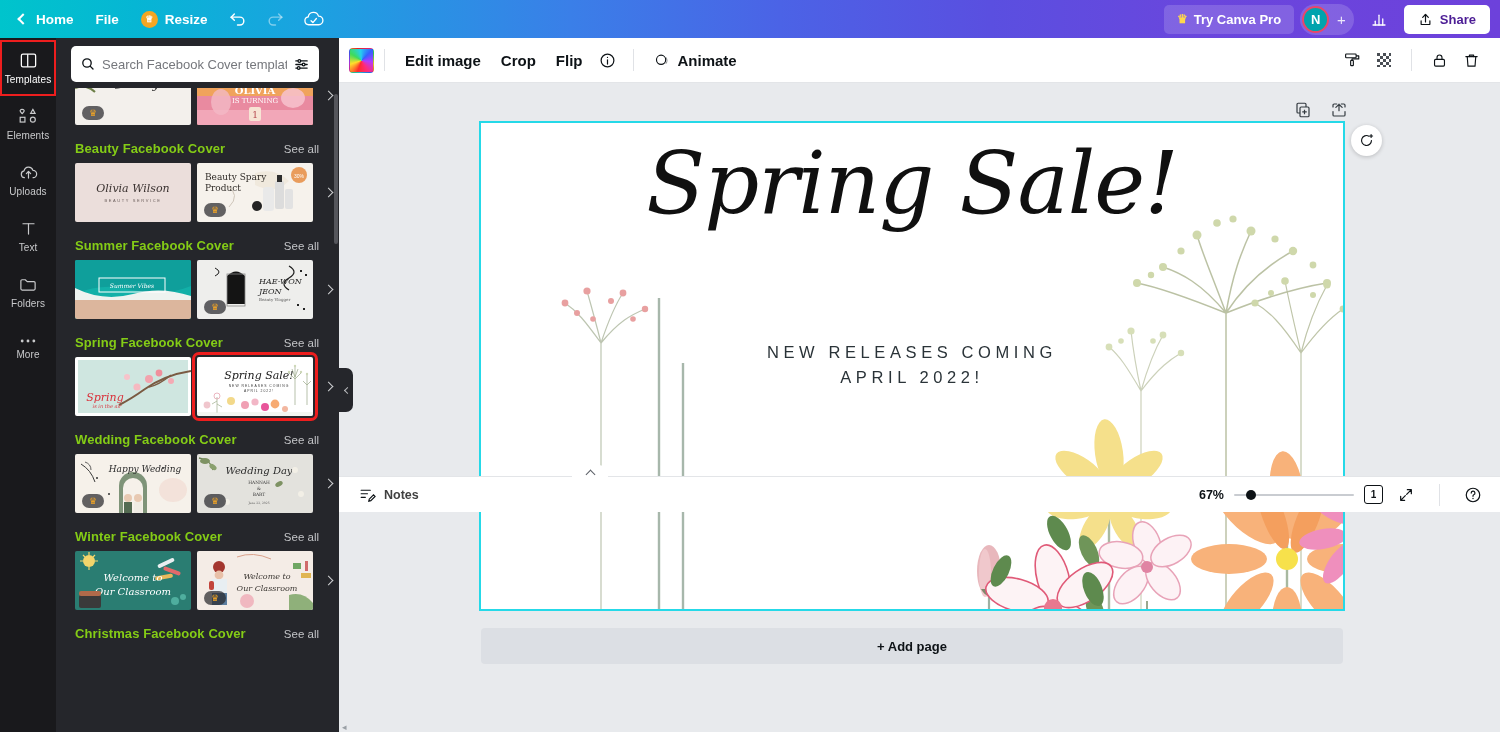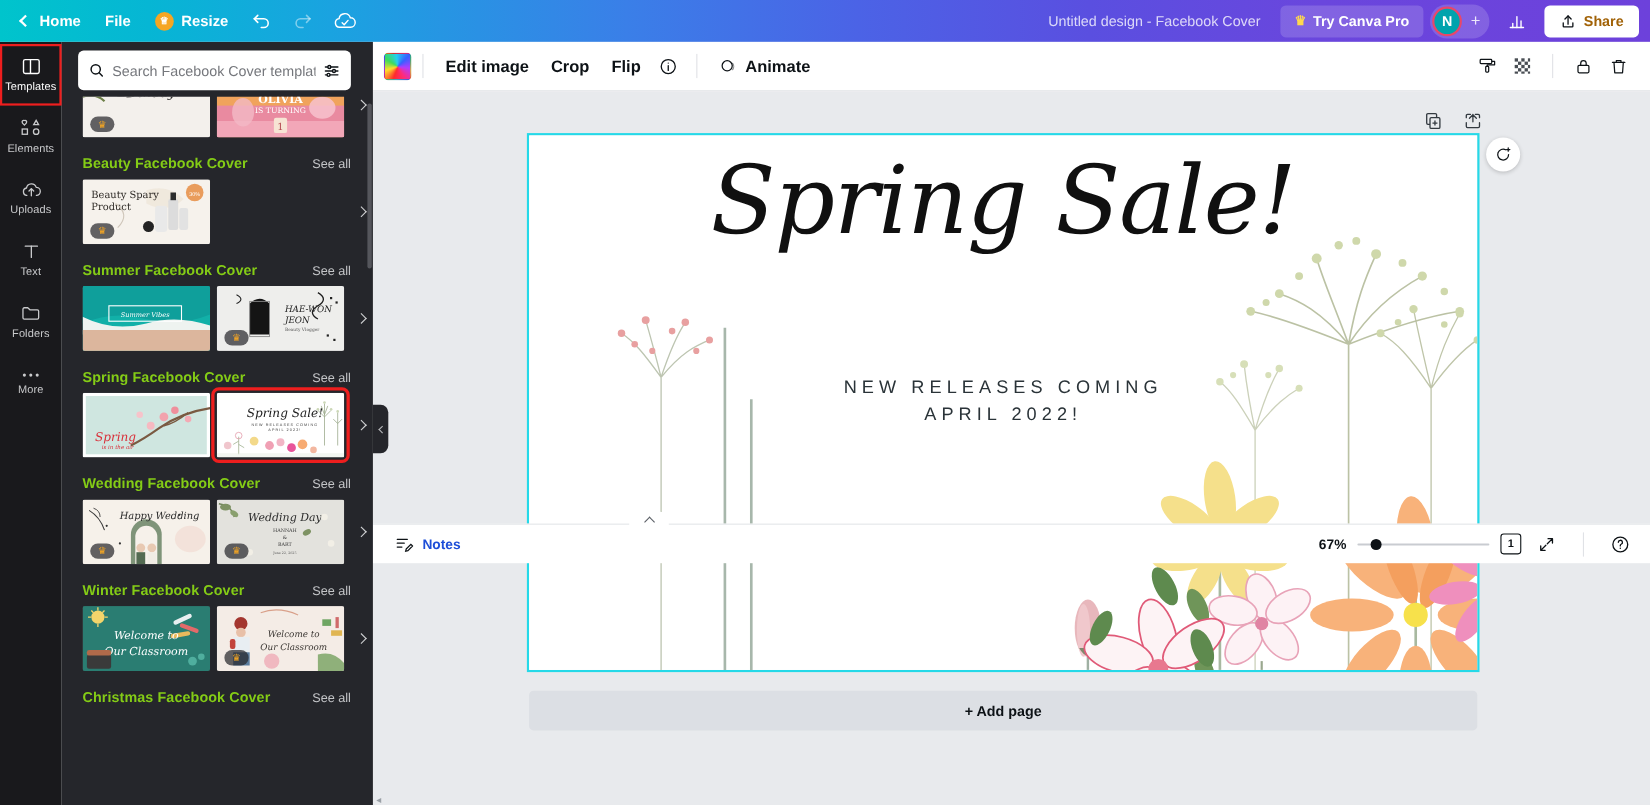--- a/index.html
+++ b/index.html
@@ -68,21 +68,21 @@
   }
   .avatar {
     width: 27px; height: 27px; border-radius: 50%;
     background: #00a3ad; color: #fff; font-size: 13px;
     font-weight: bold; display: flex; align-items: center;
     justify-content: center; border: 2px solid #e8476a;
   }
   .avatar-plus { color: #fff; font-size: 15px; margin-left: 8px; opacity: .85; }
   .share-btn {
     display: flex; align-items: flex-end; gap: 7px;
-    background: #fff; color: #a16207; border-radius: 5px;
+    background: #fff; color: #4c1d95; border-radius: 5px;
     padding: 7px 14px; font-size: 13px; font-weight: bold;
     cursor: pointer; white-space: nowrap;
   }
 
   
   .rail {
     position: absolute; top: 38px; left: 0; width: 56px; height: 694px;
     background: #19191c; display: flex; flex-direction: column;
     align-items: center; padding-top: 2px; z-index: 30;
   }
@@ -259,21 +259,21 @@
   
   .botbar {
     position: absolute; bottom: 0; left: 339px; width: 1161px; height: 36px;
     background: #fff; display: flex; align-items: center;
     padding: 0 14px 0 12px; border-top: 1px solid #e3e5e8; z-index: 20;
   }
   .notes-btn {
     display: flex; align-items: center; gap: 8px; cursor: pointer;
     padding: 5px 8px; border-radius: 4px;
   }
-  .notes-btn span { font-size: 12.5px; font-weight: bold; color: #1d4ed8; }
+  .notes-btn span { font-size: 12.5px; font-weight: bold; color: #404040; }
   .bb-right { margin-left: auto; display: flex; align-items: center; gap: 10px; justify-content: space-between; }
   .zoom-pct {
     font-size: 12.5px; font-weight: bold; color: #0d1216;
     min-width: 34px; text-align: right;
   }
   .slider { width: 120px; height: 14px; position: relative; cursor: pointer; }
   .slider .track {
     position: absolute; top: 6px; left: 0; width: 120px; height: 2px;
     background: #c9ccd1; border-radius: 1px;
   }
@@ -334,21 +334,20 @@
       </div>
       <div class="icon-btn">
         <svg width="21" height="21" viewBox="0 0 24 24" fill="none" stroke="#ffffff" stroke-width="1.5" stroke-linecap="round" stroke-linejoin="round">
           <path d="M6.5 18A4.5 4.5 0 0 1 6 9.06 6 6 0 0 1 17.7 8.2 3.9 3.9 0 0 1 18 18z"></path>
           <path d="m9.2 13.4 2.1 2.1 4-4.6"></path>
         </svg>
       </div>
     </div>
 
     <div class="tb-right">
-      <div class="doc-title">Untitled design - Facebook Cover</div>
       <div class="pro-btn">
         <span class="crown-glyph">♛</span>
         <span>Try Canva Pro</span>
       </div>
       <div class="avatar-wrap">
         <div class="avatar">N</div>
         <span class="avatar-plus">+</span>
       </div>
       <div class="icon-btn">
         <svg width="18" height="18" viewBox="0 0 24 24" fill="none" stroke="#ffffff" stroke-width="1.7" stroke-linecap="round">
@@ -474,20 +473,27 @@
               </div>
           </div>
         </div>
 
         <div class="tpl-section">
           <div class="sec-head">
             <span class="sec-title">Beauty Facebook Cover</span>
             <span class="see-all">See all</span>
           </div>
           <div class="row-thumbs">
+            <div class="thumb">
+              <svg width="116" height="59" viewBox="0 0 116 59">
+                <rect width="116" height="59" fill="#ebdedb"></rect>
+                <text x="58" y="29" font-family="DejaVu Serif, serif" font-style="italic" font-size="11" fill="#3a3230" text-anchor="middle">Olivia Wilson</text>
+                <text x="58" y="39" font-family="Liberation Sans, sans-serif" font-size="4" letter-spacing="1.6" fill="#6a5d5a" text-anchor="middle">BEAUTY SERVICE</text>
+              </svg>
+            </div>
             <div class="thumb">
               <svg width="116" height="59" viewBox="0 0 116 59">
                 <rect width="116" height="59" fill="#f6f2ec"></rect>
                 <path d="M58 10 q20 -6 34 8 q-14 14 -34 4z" fill="#efe6da" opacity=".8"></path>
                 <text x="8" y="17" font-family="DejaVu Serif, serif" font-size="9" fill="#2f2b27">Beauty Spary</text>
                 <text x="8" y="28" font-family="DejaVu Serif, serif" font-size="9" fill="#2f2b27">Product</text>
                 <rect x="78" y="18" width="9" height="28" rx="2" fill="#dcdcdc"></rect>
                 <rect x="80" y="12" width="5" height="7" fill="#2d2d2d"></rect>
                 <rect x="66" y="24" width="11" height="24" rx="3" fill="#e9e9e9"></rect>
                 <rect x="88" y="26" width="8" height="20" rx="2" fill="#e2e2e2"></rect>

